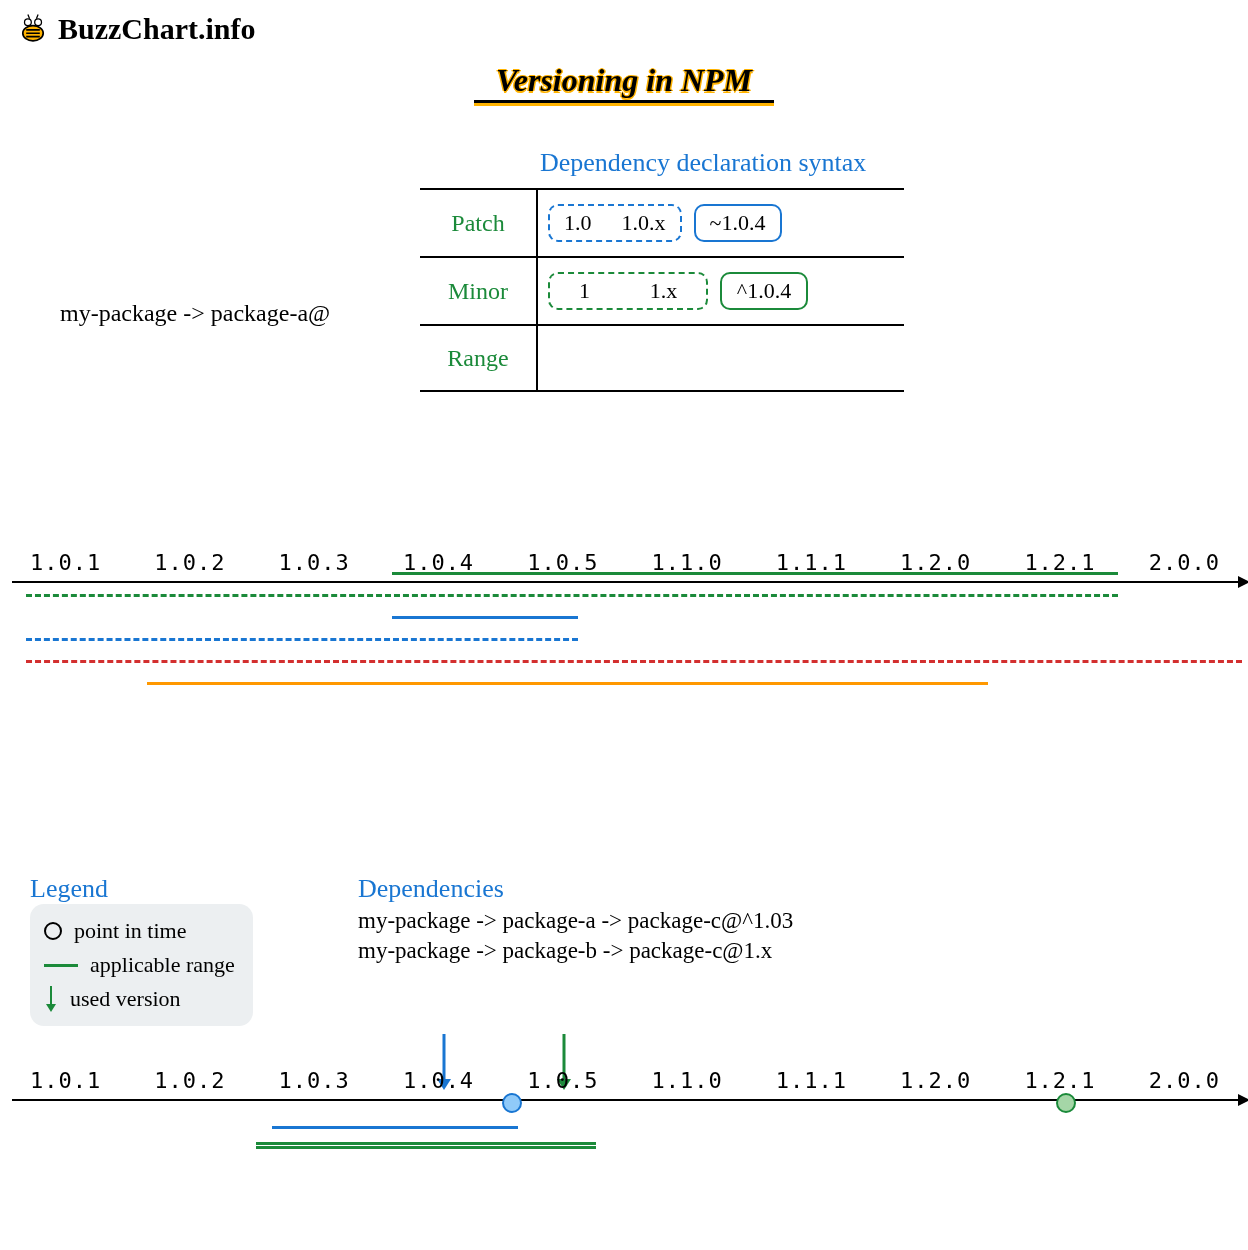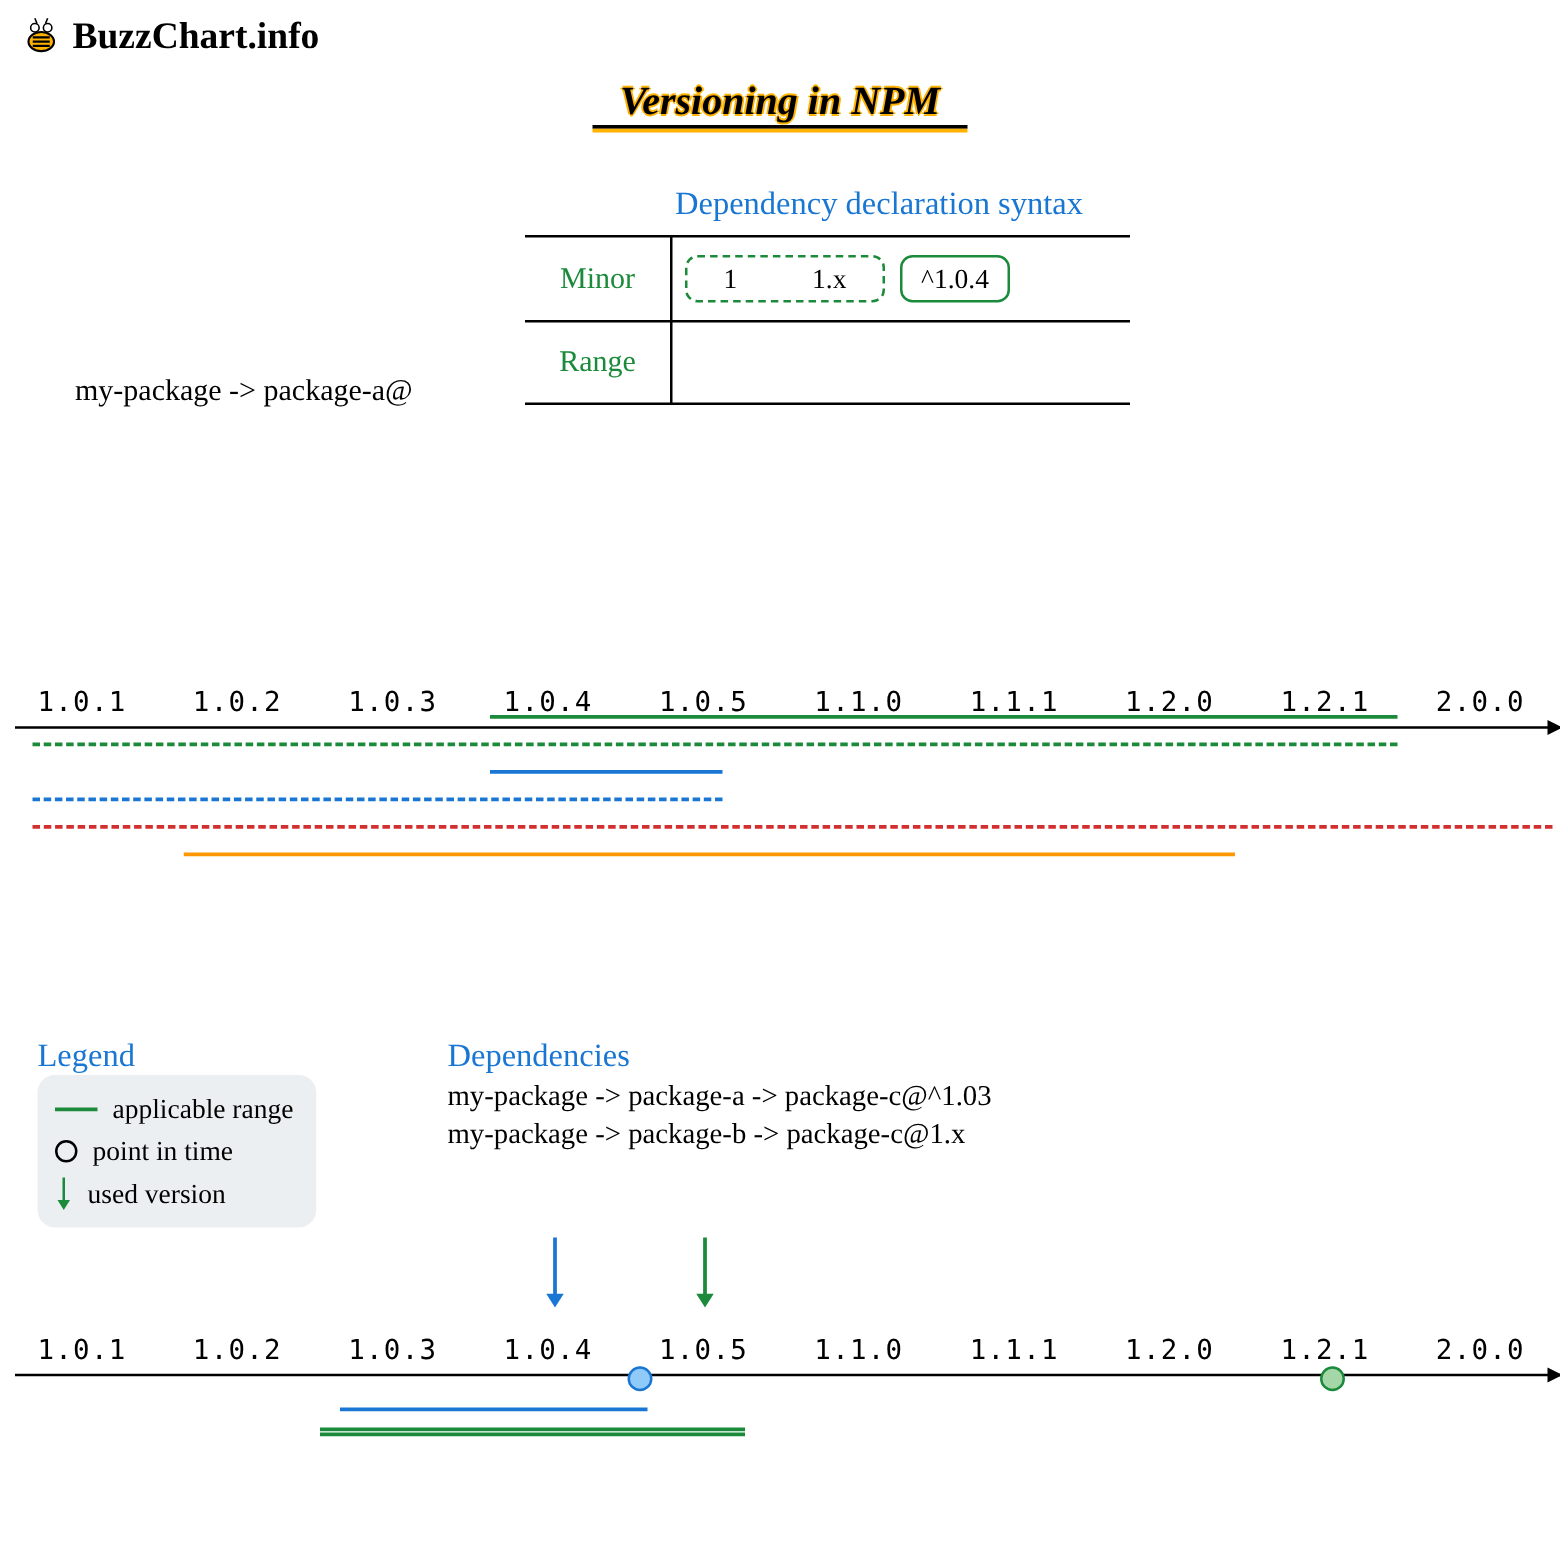--- a/index.html
+++ b/index.html
@@ -162,21 +162,21 @@
 
   .circle-pt {
     width:18px; height:18px; border:2px solid #000; border-radius:50%; display:inline-block;
   }
   .arrow-down {
     display:inline-block; position:relative; width:14px; height:26px;
   }
   .arrow-down span.shaft { position:absolute; left:50%; top:0; bottom:6px; width:2px; background:currentColor; transform:translateX(-50%);}
   .arrow-down span.head { position:absolute; left:50%; bottom:0; transform:translateX(-50%); border-left:5px solid transparent; border-right:5px solid transparent; border-top:8px solid currentColor;}
 
-  .abs { position:absolute; }
+  .abs { position:absolute;margin-top:44px; }
   .blue-stroke { color:#1976d2; }
   .green-stroke { color:#1b8a3a; }
 
   .node-circle {
     position:absolute;
     width:20px; height:20px; border-radius:50%;
     border:2px solid;
   }
 </style>
 </head>
@@ -197,20 +197,30 @@
 <div class="title">Versioning in NPM</div>
 <div class="title-underline"></div>
 
 <div class="subtitle">Dependency declaration syntax</div>
 
 <div class="leadin">my-package -&gt; package-a@</div>
 
 <div class="table-wrap">
   <div class="vsep" style="top:0;bottom:0;left:116px;"></div>
 
+  <div class="row">
+    <div class="rowlabel">Patch</div>
+    <div class="cell-area">
+      <span class="pill dashed c-blue">
+        <span>1.0</span>
+        <span>1.0.x</span>
+      </span>
+      <span class="pill solid c-blue" style="min-width:88px;">~1.0.4</span>
+    </div>
+  </div>
 
   <div class="row">
     <div class="rowlabel">Minor</div>
     <div class="cell-area">
       <span class="pill dashed c-green" style="min-width:160px;justify-content:space-around;">
         <span>1</span>
         <span>1.x</span>
       </span>
       <span class="pill solid c-green" style="min-width:88px;">^1.0.4</span>
     </div>
@@ -242,26 +252,26 @@
   <div class="bar" style="top:66px; left:380px; right:670px; border-color:#1976d2;"></div>
   <div class="bar dashedline" style="top:88px; left:14px; right:670px; border-color:#1976d2;"></div>
   <div class="bar dashedline" style="top:110px; left:14px; right:6px; border-color:#d32f2f;"></div>
   <div class="bar" style="top:132px; left:135px; right:260px; border-color:#ff9800;"></div>
 </div>
 
 <div class="abs" style="top:830px; left:30px;">
   <div class="legend-title">Legend</div>
   <div class="legend-box">
     <div class="legend-row">
+      <span class="circle-pt"></span>
+      <span>point in time</span>
+    </div>
+    <div class="legend-row">
       <span style="display:inline-block;width:34px;border-top:3px solid #1b8a3a;"></span>
       <span>applicable range</span>
-    </div>
-    <div class="legend-row">
-      <span class="circle-pt"></span>
-      <span>point in time</span>
     </div>
     <div class="legend-row">
       <span class="arrow-down green-stroke">
           <span class="shaft"></span>
           <span class="head"></span>
         </span>
       <span>used version</span>
     </div>
   </div>
 </div>

